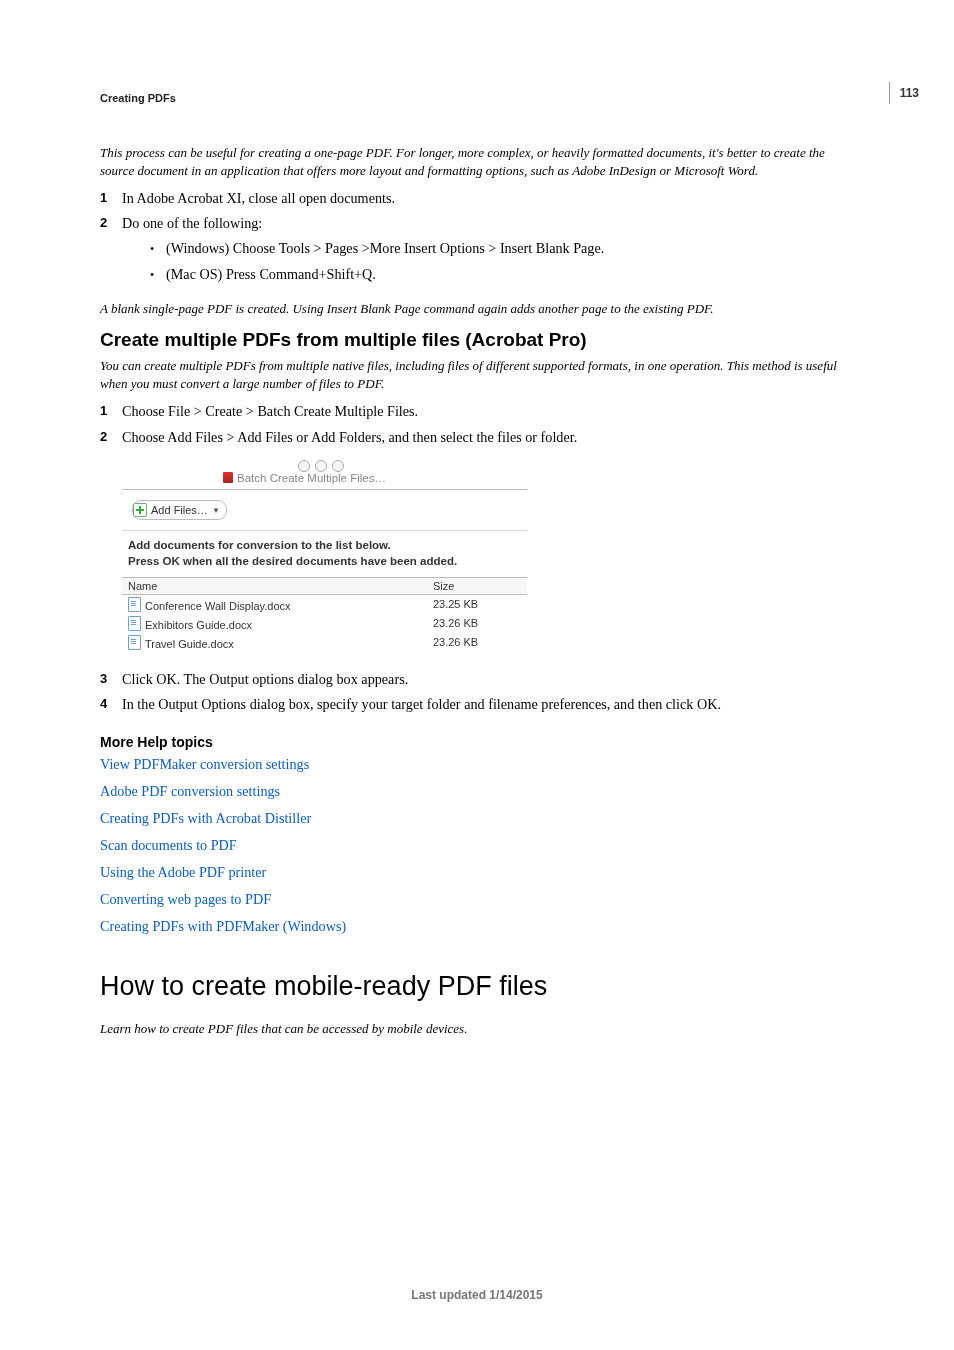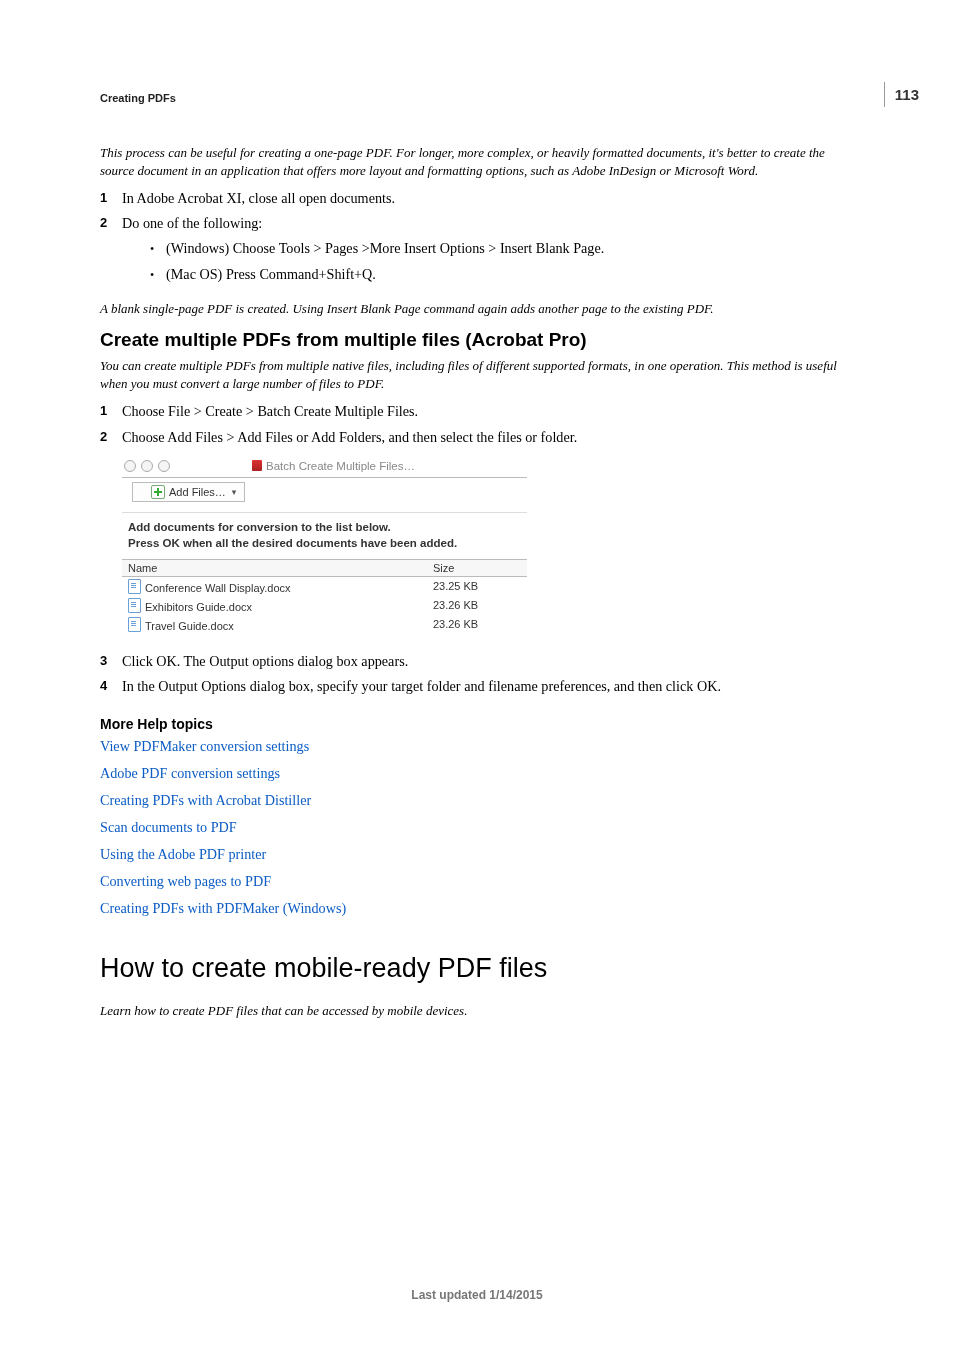--- a/index.html
+++ b/index.html
@@ -18,21 +18,21 @@
     min-height: 1350px;
   }
   .page-number-box {
     position: absolute;
     top: 82px;
     right: 35px;
     border-left: 1px solid #999;
     padding: 4px 0 4px 10px;
     font-family: "Myriad Pro", Arial, sans-serif;
     font-weight: bold;
-    font-size: 15px;
+    font-size: 12px;
     color: #333;
   }
   .running-head {
     font-family: "Myriad Pro", Arial, sans-serif;
     font-weight: bold;
     font-size: 11px;
     color: #222;
     margin-bottom: 40px;
   }
   p.body {
@@ -103,20 +103,22 @@
     border: 0;
     font-family: "Lucida Grande", Arial, sans-serif;
     font-size: 11.5px;
     color: #333;
   }
   .figure .titlebar {
     display: flex;
     align-items: center;
     border-bottom: 1px solid #bbb;
     padding: 3px 0 5px 0;
+    margin-bottom: 6px;
+    flex-direction: column;
   }
   .traffic {
     display: inline-flex;
     gap: 5px;
     margin-right: 10px;
     margin-left: 2px;
   }
   .tl {
     width: 10px; height: 10px; border-radius: 50%;
     border: 1px solid #aaa; background: #f5f5f5;
@@ -135,22 +137,22 @@
     border-radius: 1px;
     vertical-align: -1px;
   }
   .addfiles-row {
     padding: 4px 0 10px 10px;
   }
   .addfiles-btn {
     display: inline-flex;
     align-items: center;
     border: 1px solid #bbb;
-    border-radius: 0;
-    padding: 2px 8px 2px 18px;
+    border-radius: 9px;
+    padding: 2px 8px 2px 0;
     font-size: 11px;
     background: #fdfdfd;
   }
   .addfiles-btn .plus-ic {
     width: 12px; height: 12px;
     border: 1px solid #7a7;
     border-radius: 2px;
     margin-right: 4px;
     position: relative;
     background: #fff;

